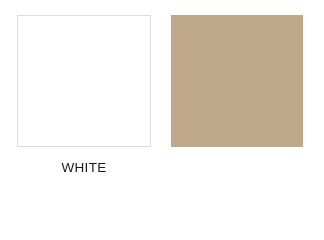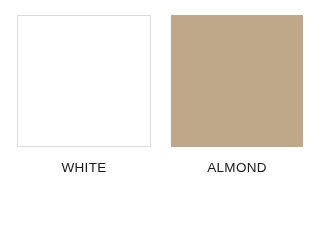--- a/index.html
+++ b/index.html
@@ -64,16 +64,15 @@
 
 <div id="swatch-gallery" style="background: rgb(255, 255, 255);">
 
   <div class="swatch-item" id="swatch-item-white">
     <div class="swatch-chip" id="swatch-chip-white" style="background: rgb(255, 255, 255); border: 1px solid rgb(220, 220, 220);"></div>
     <div class="swatch-label" style="color: rgb(25, 25, 25);">WHITE</div>
   </div>
 
   <div class="swatch-item" id="swatch-item-almond">
     <div class="swatch-chip" id="swatch-chip-almond" style="background: rgb(191, 168, 138); border: 0px;"></div>
-    <div class="swatch-label" style="color: rgb(25, 25, 25);">ALMOND</div>
   </div>
 
 </div>
 
 </body></html>

